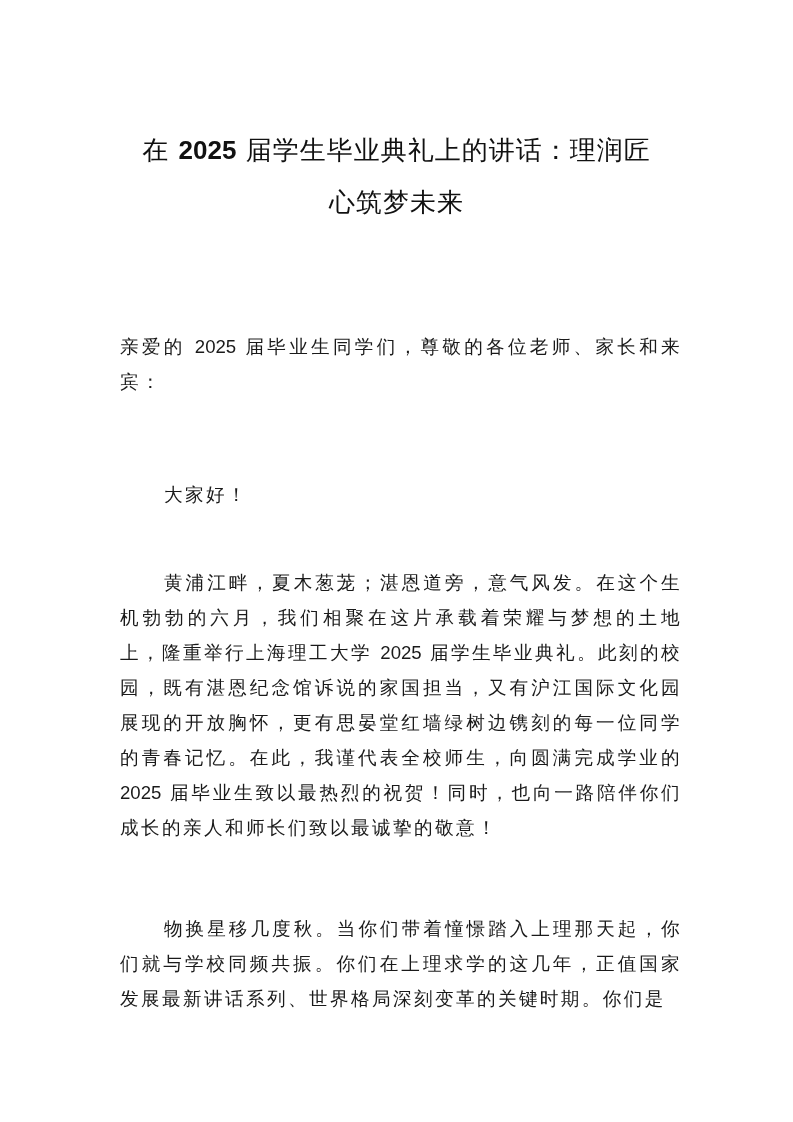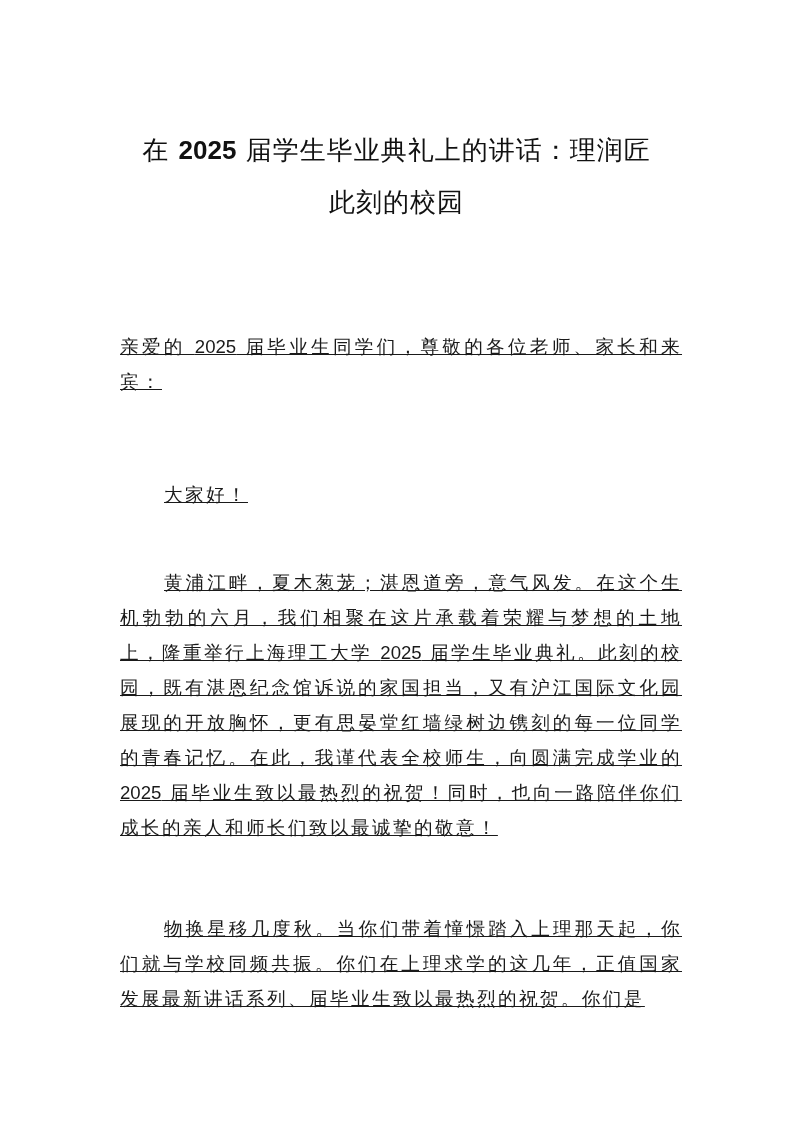--- a/index.html
+++ b/index.html
@@ -39,21 +39,20 @@
     }
     .body {
       position: absolute;
       left: 120px;
       width: 562px;
       font-size: 18.6px;
       line-height: 35px;
       letter-spacing: 2.4px;
       color: #1a1a1a;
       text-align: justify;
-      text-decoration: underline;
     }
     .body p {
       margin: 0;
     }
     .indent {
       text-indent: 44px;
     }
     .num {
       font-family: "Liberation Sans", sans-serif;
       letter-spacing: 0;
@@ -63,32 +62,32 @@
     .para1 { top: 565px; }
     .para2 { top: 911px; }
   </style>
 </head>
 <body>
 
 <div class="page">
 
   <div class="title">
     <div><span>在 </span><span class="num">2025</span><span> 届学生毕业典礼上的讲话：理润匠</span></div>
-    <div>此刻的校园</div>
+    <div>心筑梦未来</div>
   </div>
 
   <div class="body salutation">
     <p><span>亲爱的 </span><span class="num">2025</span><span> 届毕业生同学们，尊敬的各位老师、家长和来宾：</span></p>
   </div>
 
   <div class="body greeting">
     <p class="indent">大家好！</p>
   </div>
 
   <div class="body para1">
     <p class="indent"><span>黄浦江畔，夏木葱茏；湛恩道旁，意气风发。在这个生机勃勃的六月，我们相聚在这片承载着荣耀与梦想的土地上，隆重举行上海理工大学 </span><span class="num">2025</span><span> 届学生毕业典礼。此刻的校园，既有湛恩纪念馆诉说的家国担当，又有沪江国际文化园展现的开放胸怀，更有思晏堂红墙绿树边镌刻的每一位同学的青春记忆。在此，我谨代表全校师生，向圆满完成学业的 </span><span class="num">2025</span><span> 届毕业生致以最热烈的祝贺！同时，也向一路陪伴你们成长的亲人和师长们致以最诚挚的敬意！</span></p>
   </div>
 
   <div class="body para2">
-    <p class="indent">物换星移几度秋。当你们带着憧憬踏入上理那天起，你们就与学校同频共振。你们在上理求学的这几年，正值国家发展最新讲话系列、届毕业生致以最热烈的祝贺。你们是</p>
+    <p class="indent">物换星移几度秋。当你们带着憧憬踏入上理那天起，你们就与学校同频共振。你们在上理求学的这几年，正值国家发展最新讲话系列、世界格局深刻变革的关键时期。你们是</p>
   </div>
 
 </div>
 
 </body></html>

